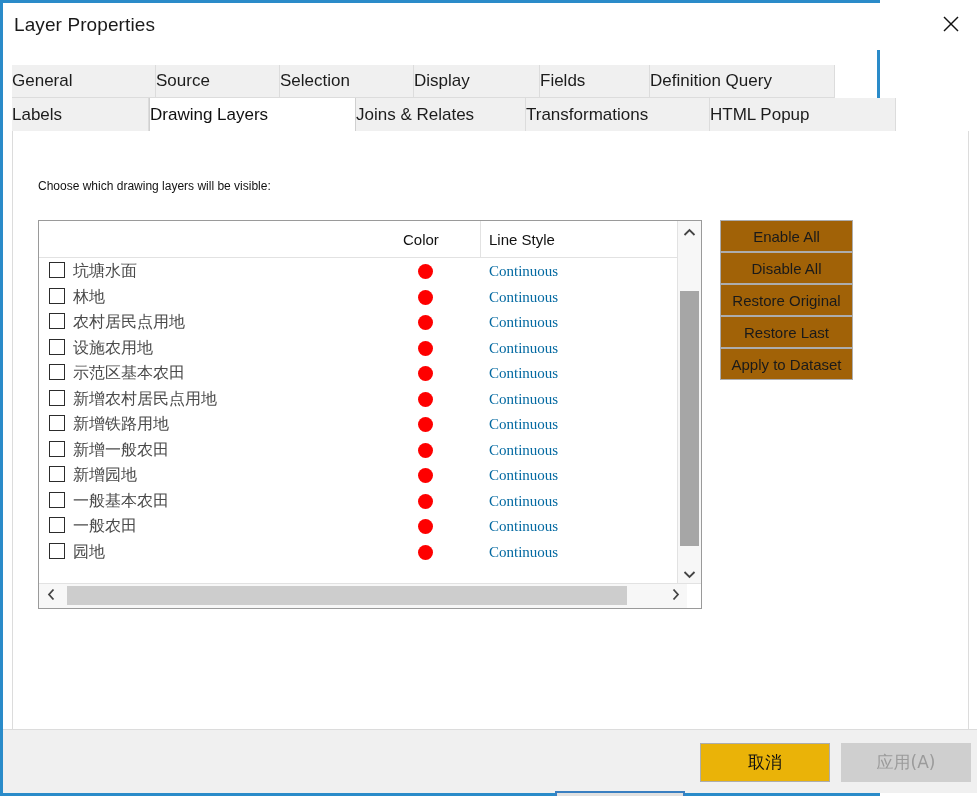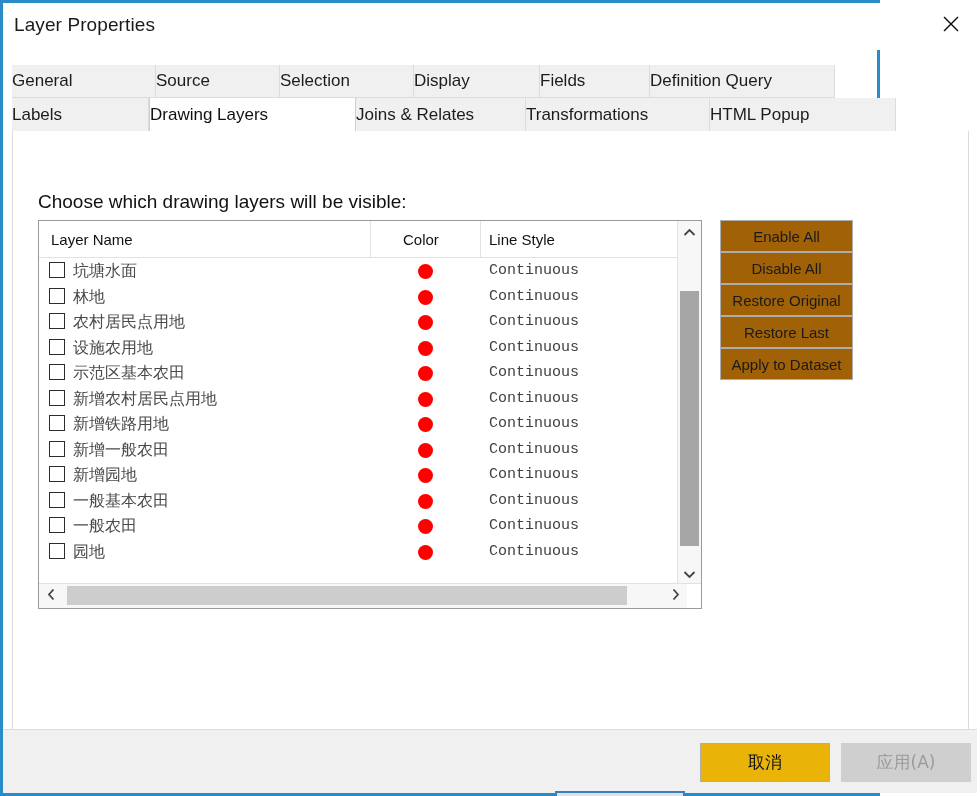--- a/index.html
+++ b/index.html
@@ -110,22 +110,22 @@
     height: 600px;
     box-sizing: border-box;
     background: #ffffff;
     border: 1px solid #dcdcdc;
     border-top: none;
   }
 
   .prompt {
     position: absolute;
     left: 25px;
-    top: 60px;
-    font-size: 19px;
+    top: 48px;
+    font-size: 12px;
     color: #111111;
     white-space: nowrap;
   }
 
   
   .listbox {
     position: absolute;
     left: 25px;
     top: 89px;
     width: 664px;
@@ -200,22 +200,22 @@
     width: 15px;
     height: 15px;
     border-radius: 50%;
     cursor: default;
   }
   .row-style {
     position: absolute;
     left: 450px;
     top: 2px;
     font-size: 15px;
-    font-family: Liberation Mono, monospace;
-    color: #404040;
+    font-family: Liberation Serif, serif;
+    color: #0369a1;
     white-space: nowrap;
     line-height: 22px;
     cursor: default;
   }
 
   
   .vscroll {
     position: absolute;
     right: 0;
     top: 0;
@@ -408,21 +408,20 @@
     </div>
   </div>
 
   <div class="panel">
 
     <div class="prompt">Choose which drawing layers will be visible:</div>
 
     <div class="listbox">
 
       <div class="list-header">
-        <div class="col-head name">Layer Name</div>
         <div class="col-head color">Color</div>
         <div class="col-head style">Line Style</div>
       </div>
 
       <div class="rows" id="rows-container">
           <div class="row">
             <div class="cb"></div>
             <div class="row-name">坑塘水面</div>
             <div class="row-color" style="background: rgb(254, 0, 0);"></div>
             <div class="row-style">Continuous</div>

